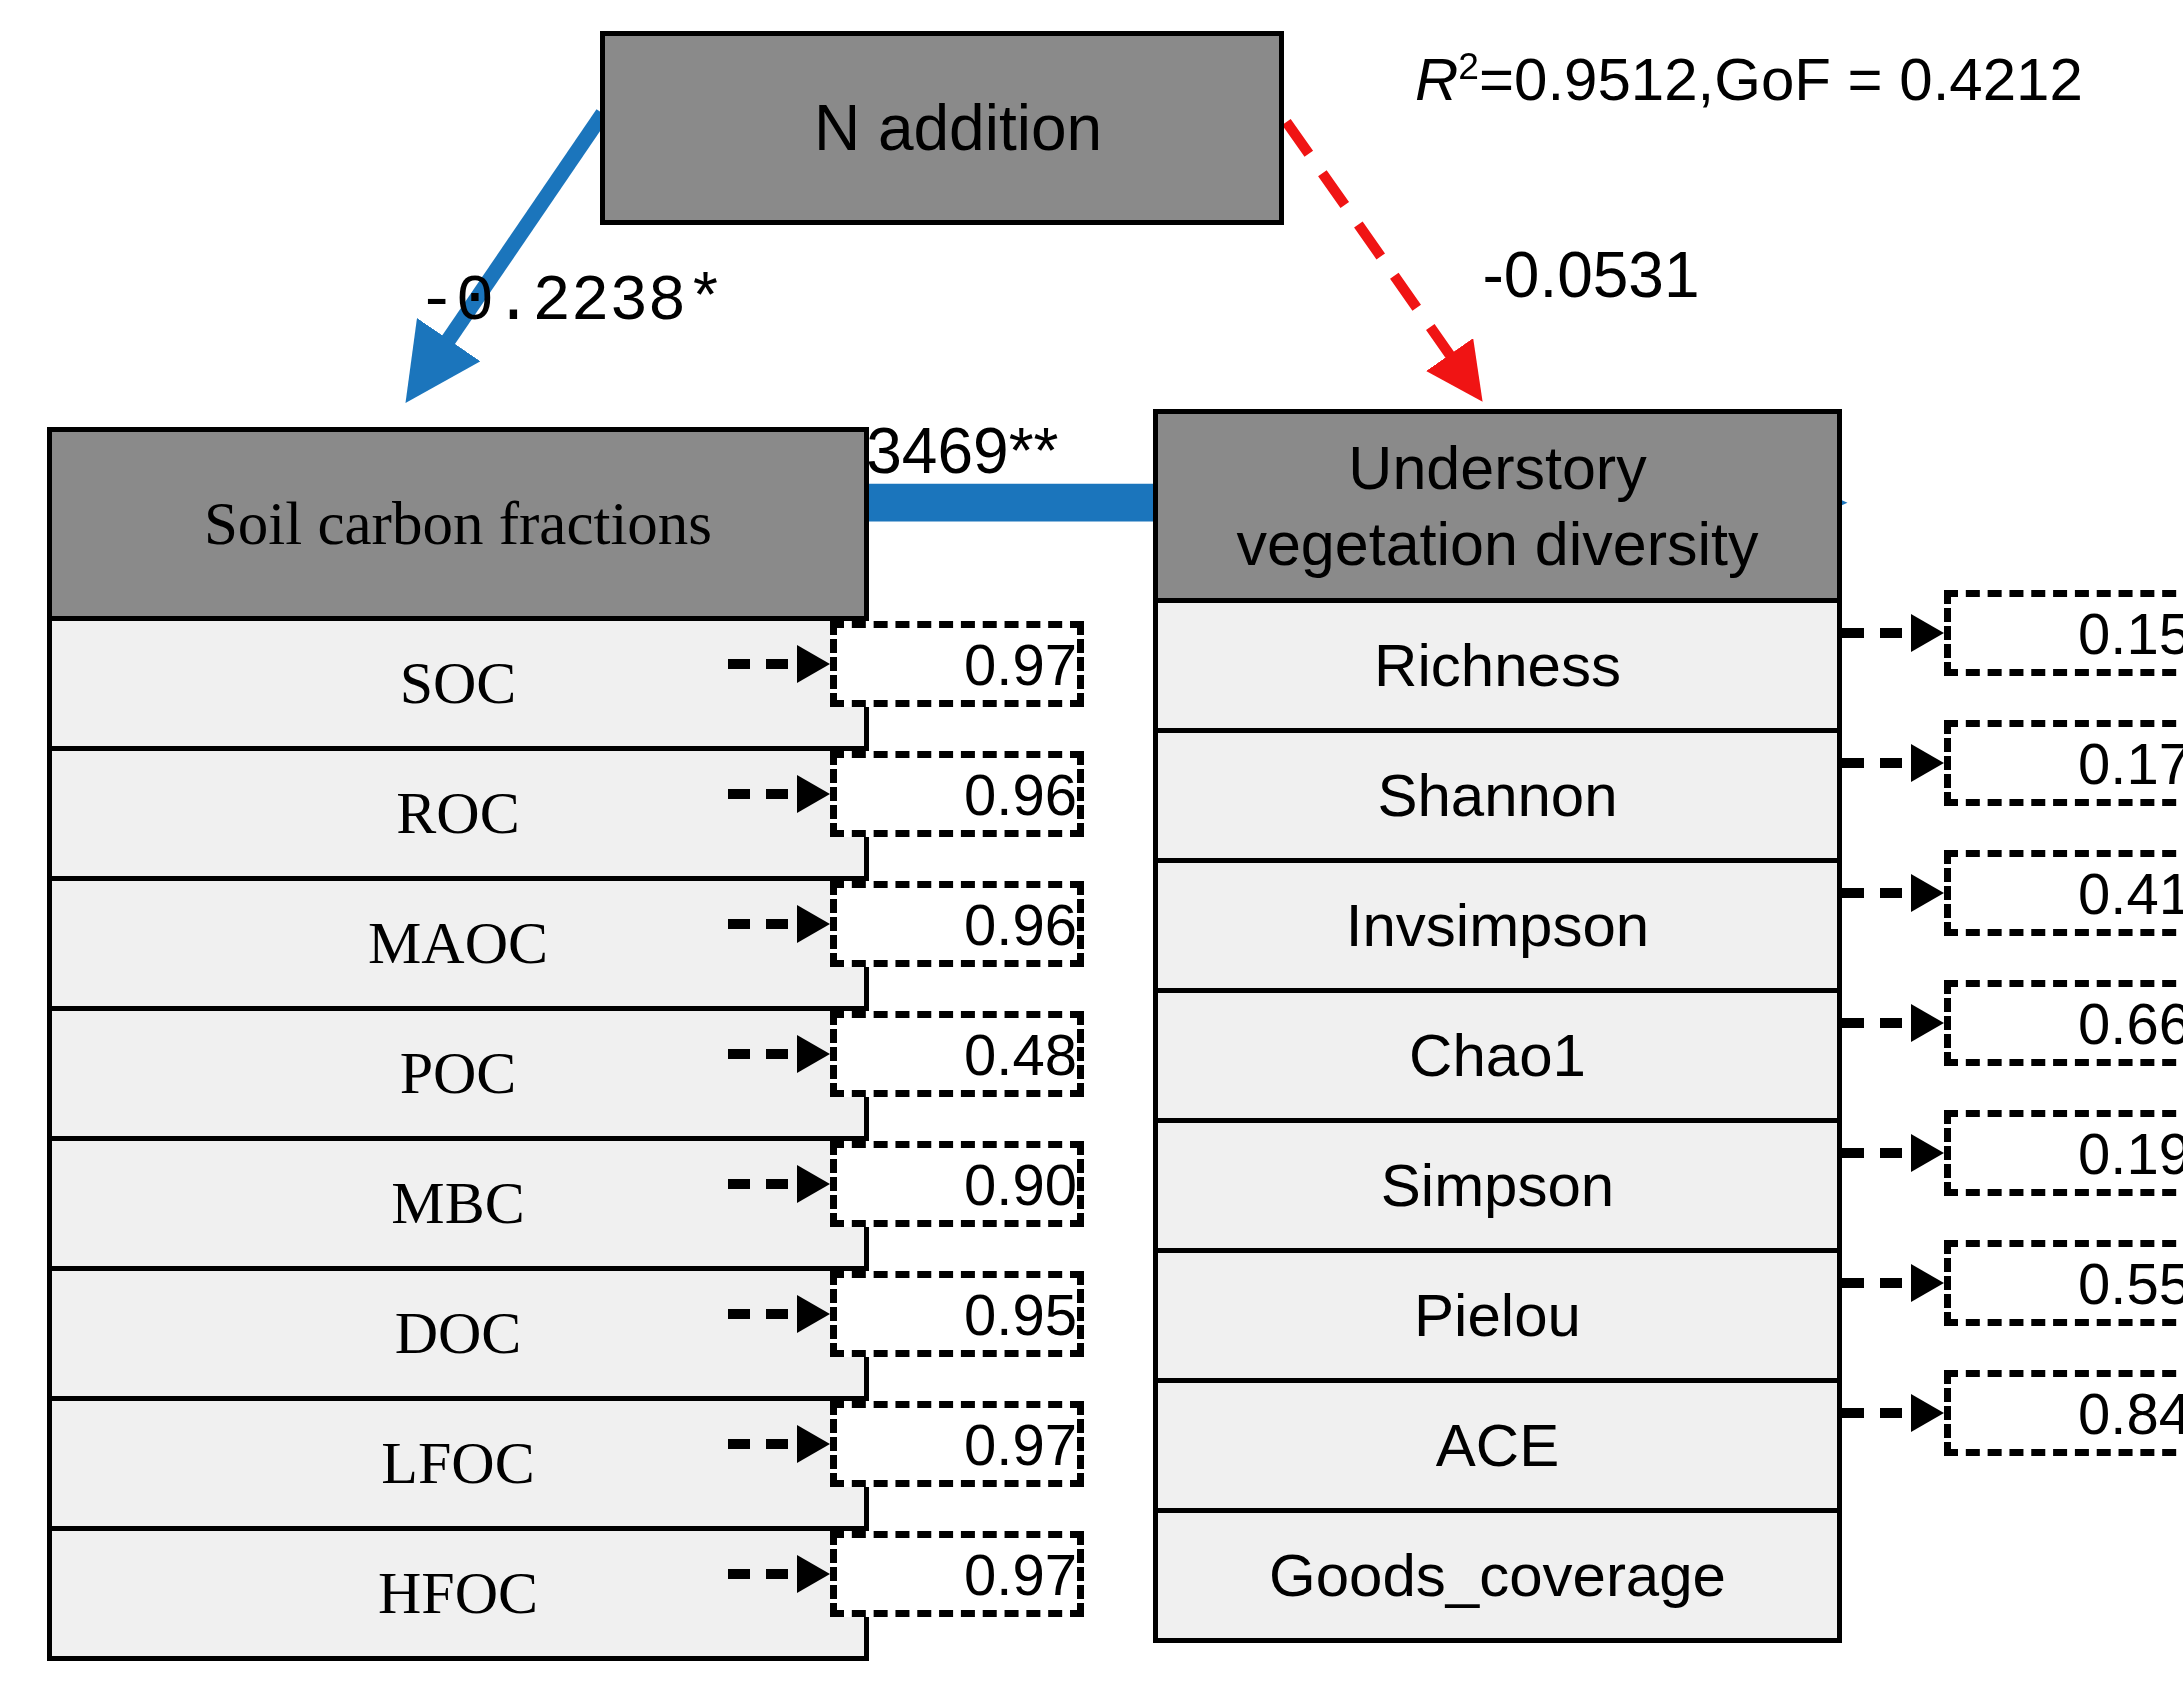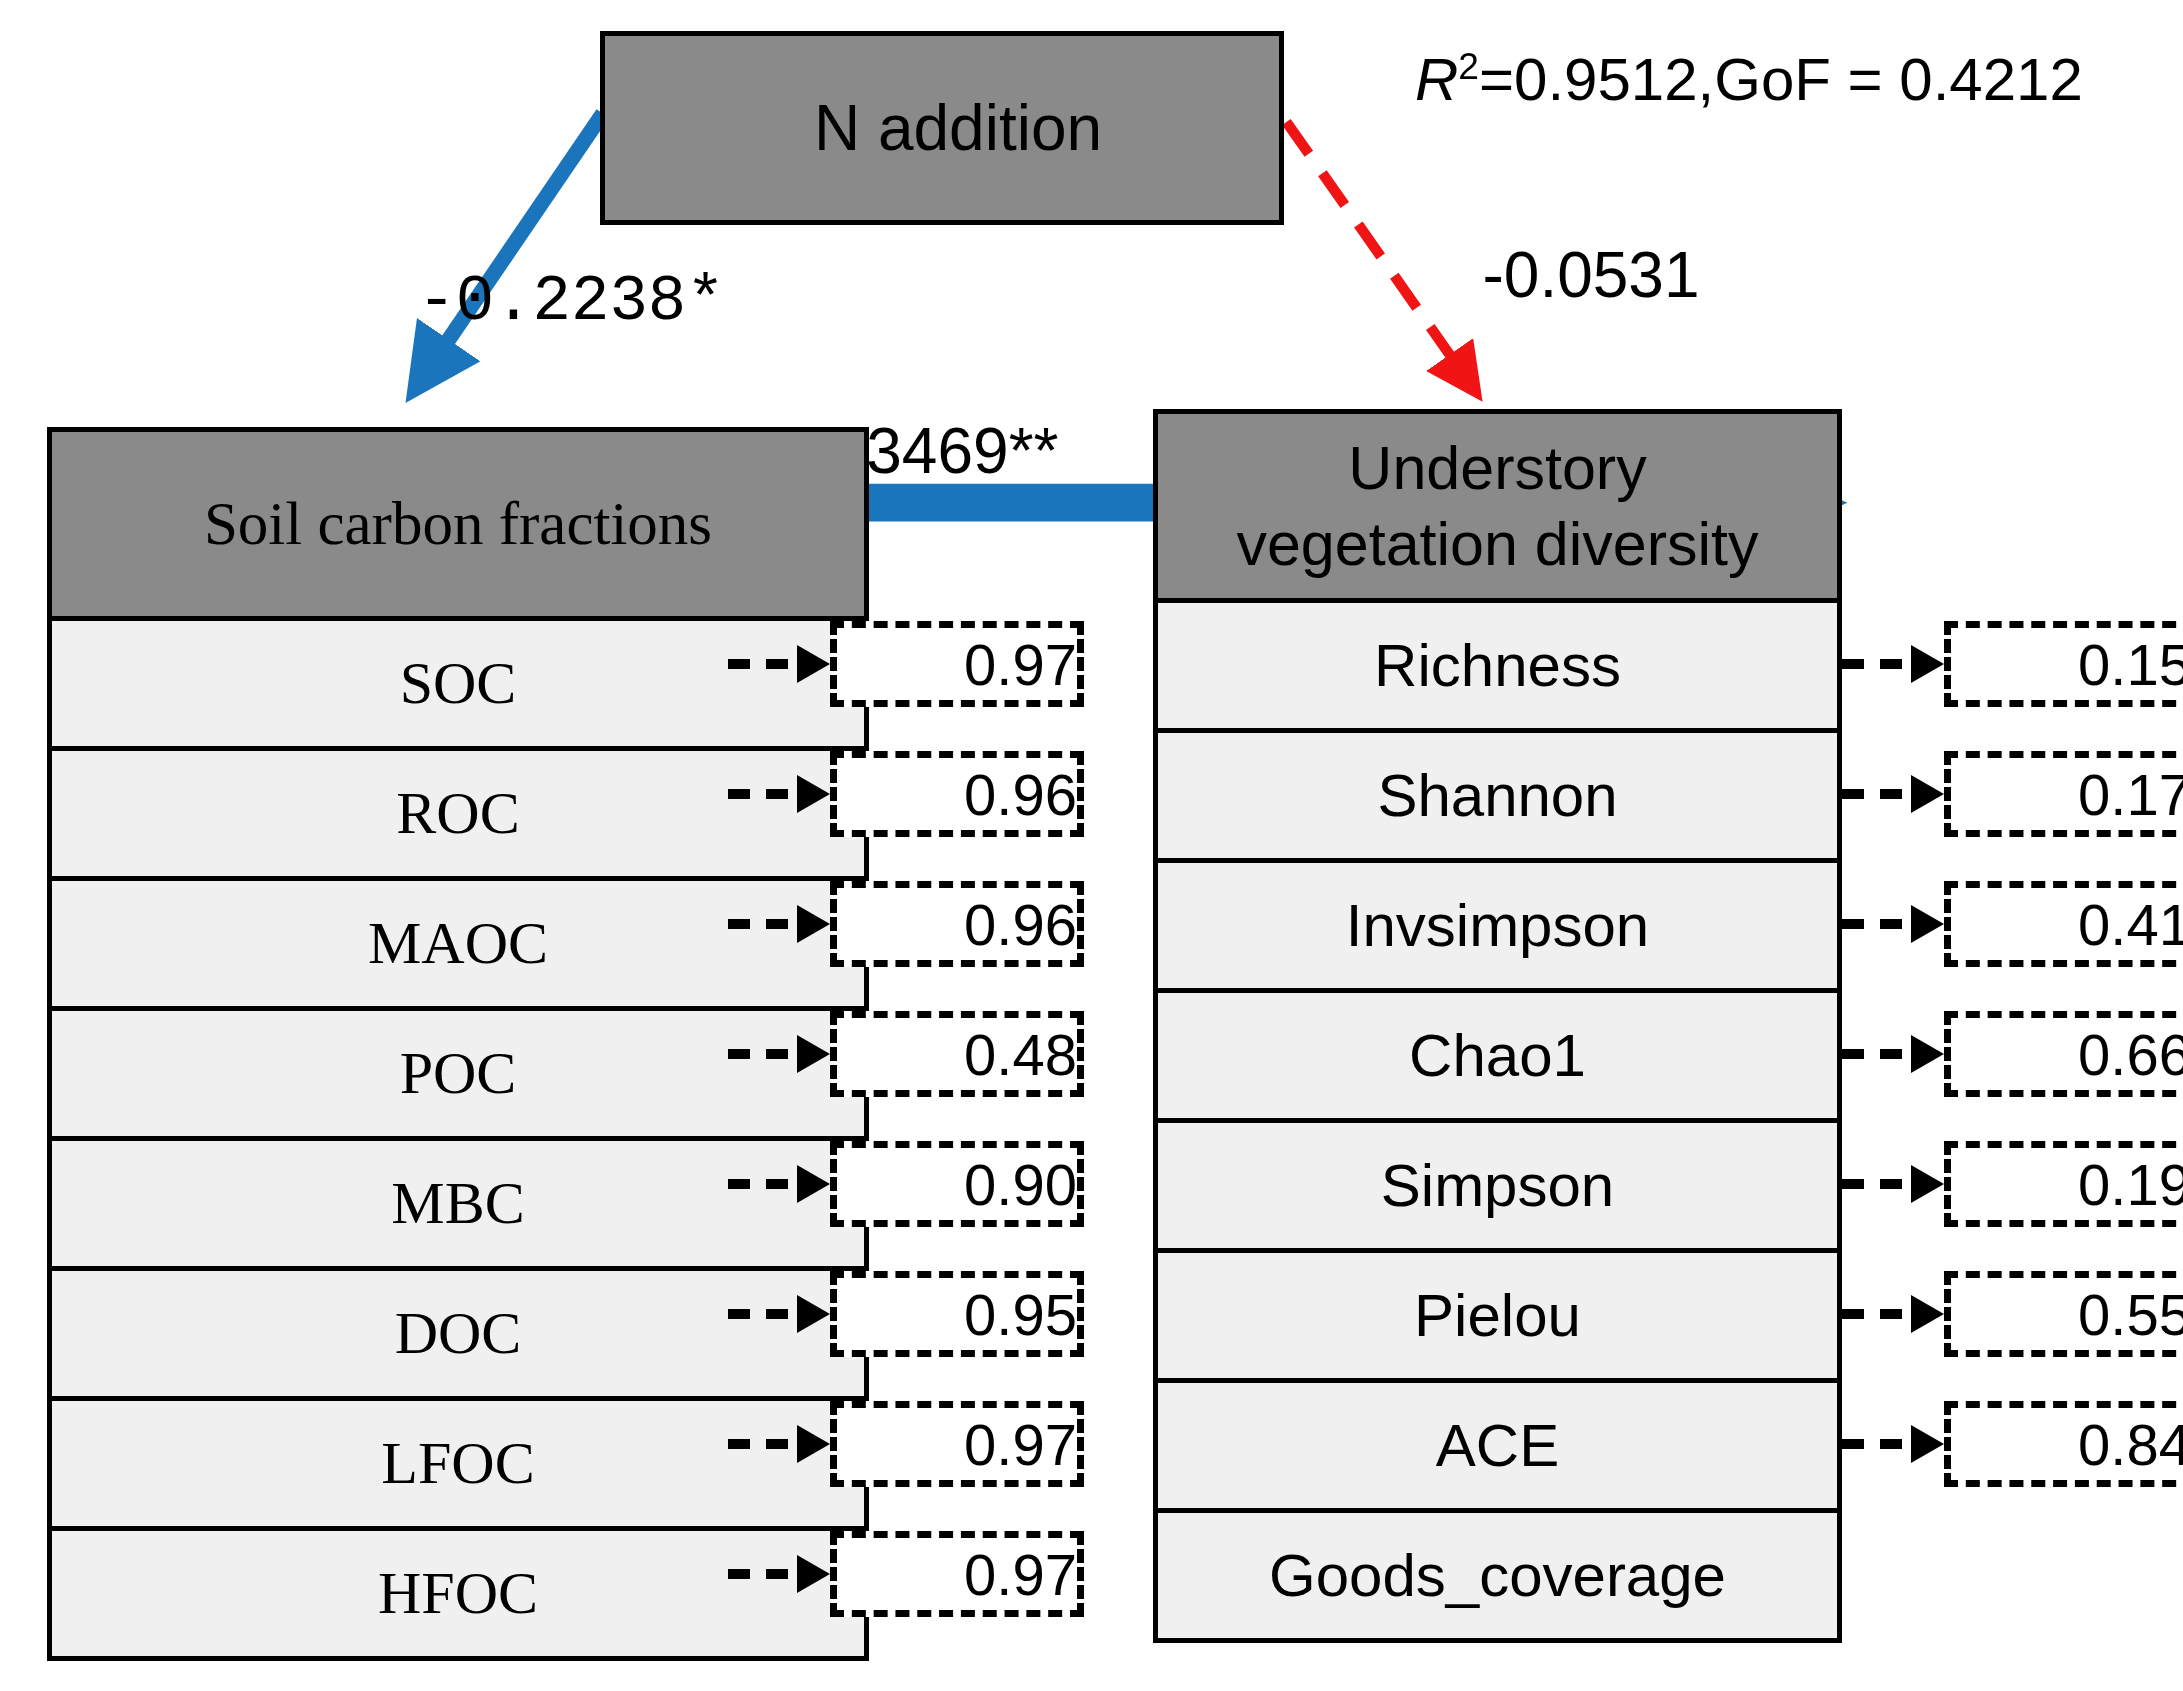--- a/index.html
+++ b/index.html
@@ -45,21 +45,21 @@
     display:flex;align-items:center;justify-content:center;
     font-size:60px;
     box-sizing:border-box;
   }
   .tbl-left{left:47px;top:427px;width:822px;font-family:Liberation Serif, serif;}
   .tbl-right{left:1153px;top:409px;width:689px;}
 
   
   .meascol{position:absolute;width:327px;}
   .meascol-left{left:728px;top:599px;}
-  .meascol-right{left:1842px;top:599px;}
+  .meascol-right{left:1842px;top:568px;}
   .meas-cell{height:130px;display:flex;align-items:center;}
   .connector{display:flex;align-items:center;width:102px;flex:none;}
   .dash-line{
     height:9.7px;flex:1 1 auto;
     background:repeating-linear-gradient(90deg,#000 0 22px,transparent 22px 38px);
   }
   .arrow-head{
     flex:none;width:0;height:0;
     border-left:33px solid #000;
     border-top:19.5px solid transparent;

